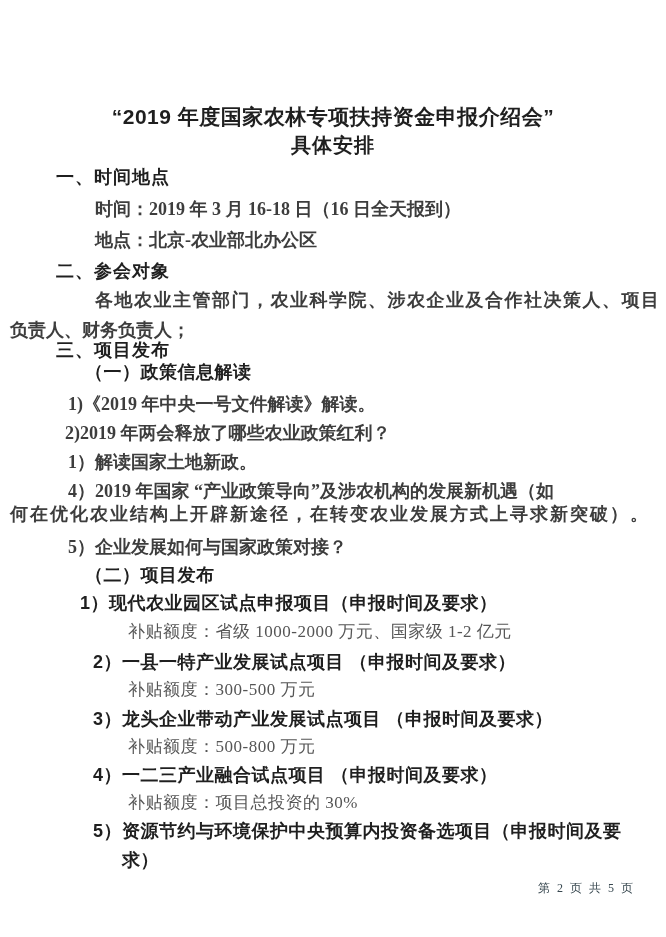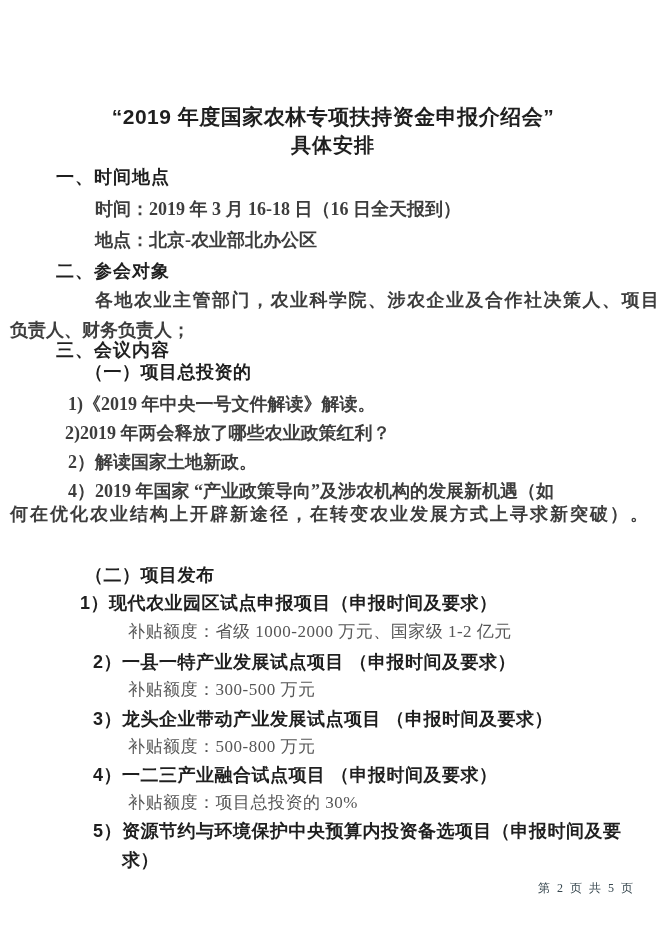--- a/index.html
+++ b/index.html
@@ -56,28 +56,29 @@
   <div class="line title title-2">具体安排</div>
 
   <div class="line sec-head" style="top:165px; left:56px;">一、时间地点</div>
   <div class="line body-text" style="top:197px; left:95px;">时间：2019 年 3 月 16-18 日（16 日全天报到）</div>
   <div class="line body-text" style="top:228px; left:95px;">地点：北京-农业部北办公区</div>
 
   <div class="line sec-head" style="top:259px; left:56px;">二、参会对象</div>
   <div class="line body-text stretch-1" style="top:288px; left:95px;">各地农业主管部门，农业科学院、涉农企业及合作社决策人、项目</div>
   <div class="line body-text" style="top:318px; left:10px;">负责人、财务负责人；</div>
 
-  <div class="line sec-head" style="top:338px; left:56px;">三、会议内容</div>
+  <div class="line sec-head" style="top:338px; left:56px;">三、项目发布</div>
 
-  <div class="line sub-head" style="top:360px; left:85px;">（一）项目总投资的</div>
+  <div class="line sub-head" style="top:360px; left:85px;">（一）政策信息解读</div>
   <div class="line body-text" style="top:392px; left:68px;">1)《2019 年中央一号文件解读》解读。</div>
   <div class="line body-text" style="top:421px; left:65px;">2)2019 年两会释放了哪些农业政策红利？</div>
-  <div class="line body-text" style="top:450px; left:68px;">2）解读国家土地新政。</div>
+  <div class="line body-text" style="top:450px; left:68px;">1）解读国家土地新政。</div>
   <div class="line body-text" style="top:479px; left:68px;">4）2019 年国家 “产业政策导向”及涉农机构的发展新机遇（如</div>
   <div class="line body-text stretch-2" style="top:502px; left:10px;">何在优化农业结构上开辟新途径，在转变农业发展方式上寻求新突破）。</div>
+  <div class="line body-text" style="top:535px; left:68px;">5）企业发展如何与国家政策对接？</div>
 
   <div class="line sub-head" style="top:563px; left:85px;">（二）项目发布</div>
 
   <div class="line project" style="top:591px; left:80px;">1）现代农业园区试点申报项目（申报时间及要求）</div>
   <div class="line subsidy" style="top:620px; left:128px;">补贴额度：省级 1000-2000 万元、国家级 1-2 亿元</div>
 
   <div class="line project" style="top:650px; left:93px;">2）一县一特产业发展试点项目 （申报时间及要求）</div>
   <div class="line subsidy" style="top:678px; left:128px;">补贴额度：300-500 万元</div>
 
   <div class="line project" style="top:707px; left:93px;">3）龙头企业带动产业发展试点项目 （申报时间及要求）</div>

